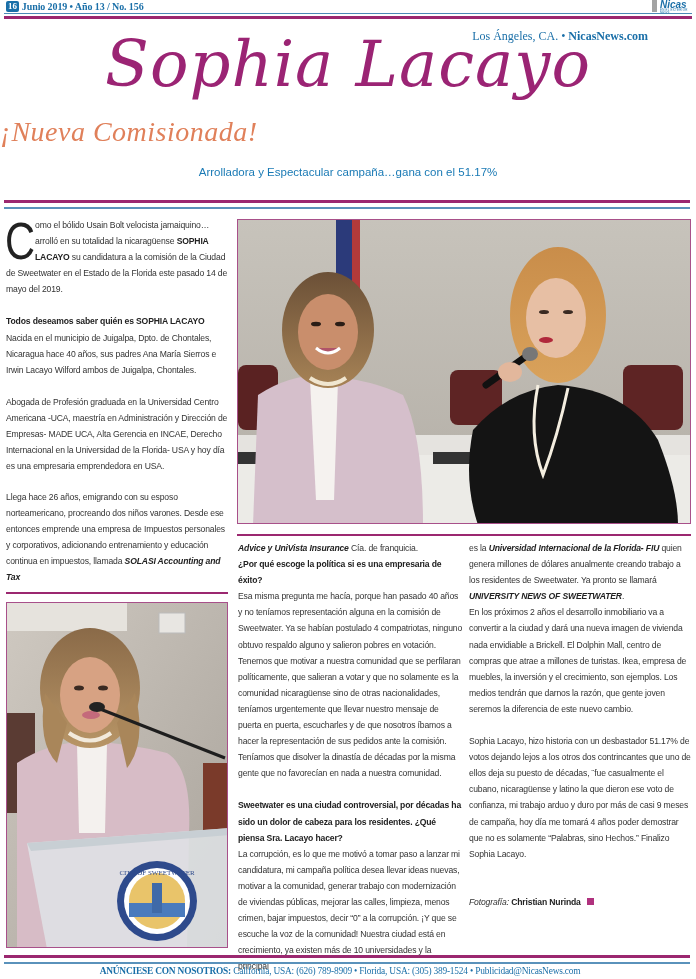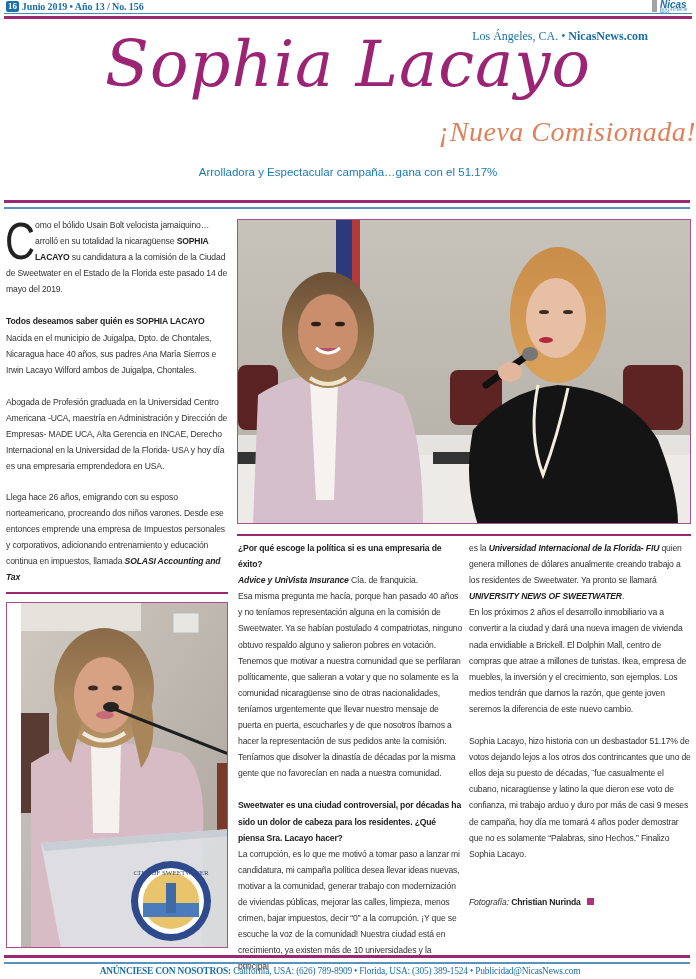--- a/index.html
+++ b/index.html
@@ -13,42 +13,42 @@
   .topbar .right { position: absolute; right: 48px; top: 1px; font-family: "Liberation Serif", serif; font-size: 12px; color: #1a6fa8; margin-top: 28px; }
   .topbar .right b { font-weight: bold; }
   .logo-mini { position: absolute; right: 4px; top: 0px; width: 40px; height: 12px; border-left: 5px solid #a3a3a3; padding-left: 3px; }
   .logo-mini .lg { font-family: "Liberation Sans", sans-serif; font-style: italic; font-weight: bold; font-size: 10px; color: #1a6fa8; line-height: 9px; display: block; }
   .logo-mini .sub { font-size: 3px; color: #1a6fa8; display: block; line-height: 3px; letter-spacing: 0.2px; }
   .rule-blue-top { position: absolute; left: 4px; right: 4px; top: 13px; height: 1px; background: #4b8ab8; }
   .rule-mag-top { position: absolute; left: 4px; right: 4px; top: 16px; height: 3px; background: #9b2870; }
 
   
   .title { position: absolute; left: 0; width: 696px; top: 22px; text-align: center; font-family: "DejaVu Serif", serif; font-style: italic; font-size: 64px; color: #9b2474; letter-spacing: 1px; line-height: 84px; }
-  .subtitle { position: absolute; left: 0; width: 696px; top: 112px; text-align: right; font-family: "Liberation Serif", serif; font-style: italic; font-size: 28px; color: #e0805a; line-height: 40px; letter-spacing: 0.5px; }
+  .subtitle { position: absolute; left: 0; width: 696px; top: 112px; text-align: left; font-family: "Liberation Serif", serif; font-style: italic; font-size: 28px; color: #e0805a; line-height: 40px; letter-spacing: 0.5px; }
   .deck { position: absolute; left: 0; width: 696px; top: 165px; text-align: center; font-family: "Liberation Sans", sans-serif; font-weight: normal; font-size: 11.5px; color: #1a7ab5; line-height: 15px; }
 
   .rule-mag-mid { position: absolute; left: 4px; right: 6px; top: 200px; height: 3px; background: #9b2870; }
   .rule-blue-mid { position: absolute; left: 4px; right: 6px; top: 207px; height: 2px; background: #5a92bb; }
 
   
   .txt { font-family: "Liberation Sans", sans-serif; font-size: 8.6px; line-height: 16.1px; color: #333; letter-spacing: -0.15px; }
   .txt b { color: #222; }
   .txt p { margin: 0; }
   .gap { height: 16px; }
 
   .col1 { position: absolute; left: 6px; top: 217px; width: 224px; }
   .dropcap { float: left; font-family: "Liberation Sans", sans-serif; font-size: 52px; line-height: 44px; color: #222; font-weight: normal; margin: 2px 2px 0 -1px; transform: scaleX(0.8); transform-origin: left; width: 28px; }
 
   .col1b { position: absolute; left: 6px; top: 489px; width: 224px; }
 
   .rule-mag-c1 { position: absolute; left: 6px; top: 592px; width: 222px; height: 2px; background: #9b2870; }
 
   .photo { position: absolute; border: 1px solid #a8508a; overflow: hidden; }
   .photo-main { left: 237px; top: 219px; width: 454px; height: 305px; }
-  .photo-podium { left: 6px; top: 602px; width: 222px; height: 346px; padding-left: 14px; }
+  .photo-podium { left: 6px; top: 602px; width: 222px; height: 346px; }
 
   .rule-mag-c2 { position: absolute; left: 237px; top: 534px; width: 454px; height: 2px; background: #9b2870; }
 
   .col2 { position: absolute; left: 238px; top: 540px; width: 226px; }
   .col3 { position: absolute; left: 469px; top: 540px; width: 222px; }
   .sq { display: inline-block; width: 7px; height: 7px; background: #b0317e; margin-left: 6px; vertical-align: 0px; }
 
   
   .rule-mag-bot { position: absolute; left: 4px; right: 6px; top: 955px; height: 3px; background: #9b2870; }
   .rule-blue-bot { position: absolute; left: 4px; right: 6px; top: 962px; height: 2px; background: #5a92bb; }
@@ -199,24 +199,24 @@
 
     <line x1="248" y1="165" x2="290" y2="135" stroke="#111" stroke-width="7" stroke-linecap="round"></line>
     <ellipse cx="292" cy="134" rx="8" ry="7" fill="#777"></ellipse>
     <ellipse cx="272" cy="152" rx="12" ry="10" fill="#e2b79c"></ellipse>
   </svg>
 </div>
 
 <div class="rule-mag-c2"></div>
 
 <div class="col2 txt">
+  <p>
+    <b><i>Advice y UniVista Insurance</i></b><span> Cía. de franquicia.</span>
+  </p>
   <p><b>¿Por qué escoge la política si es una empresaria de éxito?</b></p>
-  <p>
-    <b><i>Advice y UniVista Insurance</i></b><span> Cía. de franquicia.</span>
-  </p>
   <p>Esa misma pregunta me hacía, porque han pasado 40 años y no teníamos representación alguna en la comisión de Sweetwater. Ya se habían postulado 4 compatriotas, ninguno obtuvo respaldo alguno y salieron pobres en votación. Tenemos que motivar a nuestra comunidad que se perfilaran políticamente, que salieran a votar y que no solamente es la comunidad nicaragüense sino de otras nacionalidades, teníamos urgentemente que llevar nuestro mensaje de puerta en puerta, escucharles y de que nosotros íbamos a hacer la representación de sus pedidos ante la comisión. Teníamos que disolver la dinastía de décadas por la misma gente que no favorecían en nada a nuestra comunidad.</p>
   <div class="gap"></div>
   <p><b>Sweetwater es una ciudad controversial, por décadas ha sido un dolor de cabeza para los residentes. ¿Qué piensa Sra. Lacayo hacer?</b></p>
   <p>La corrupción, es lo que me motivó a tomar paso a lanzar mi candidatura, mi campaña política desea llevar ideas nuevas, motivar a la comunidad, generar trabajo con modernización de viviendas públicas, mejorar las calles, limpieza, menos crimen, bajar impuestos, decir “0” a la corrupción. ¡Y que se escuche la voz de la comunidad! Nuestra ciudad está en crecimiento, ya existen más de 10 universidades y la principal</p>
 </div>
 
 <div class="col3 txt">
   <p>
     <span>es la </span><b><i>Universidad Internacional de la Florida- FIU</i></b><span> quien genera millones de dólares anualmente creando trabajo a los residentes de Sweetwater. Ya pronto se llamará </span><b><i>UNIVERSITY NEWS OF SWEETWATER</i></b><span>.</span>
   </p>

